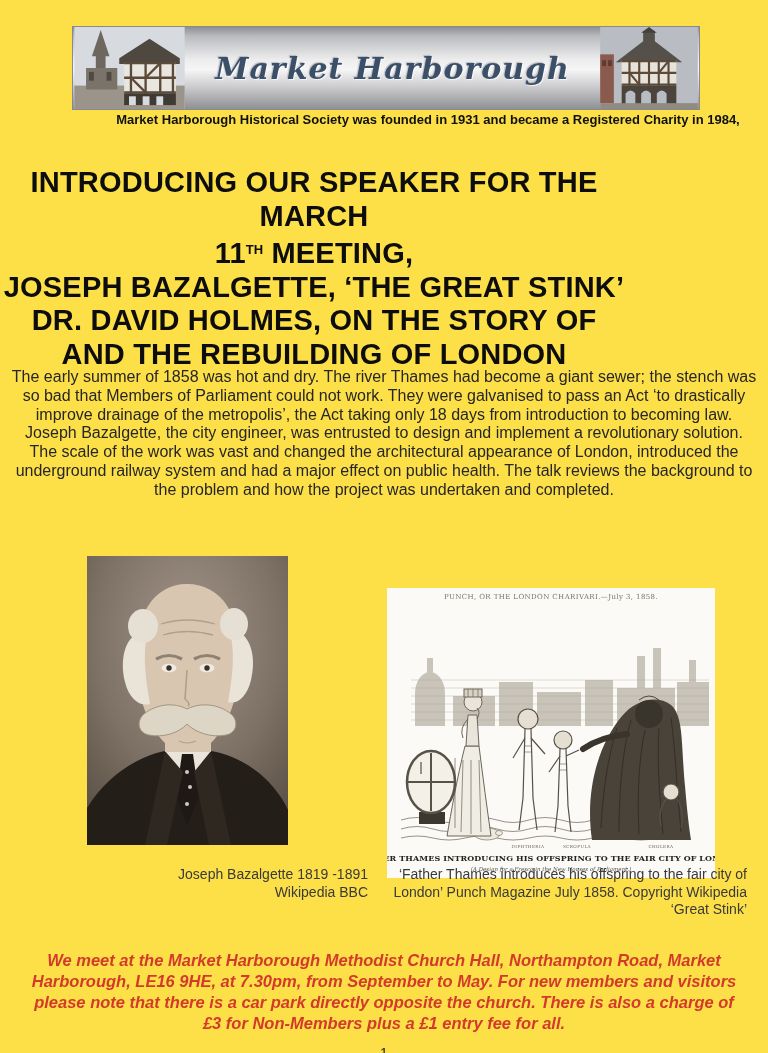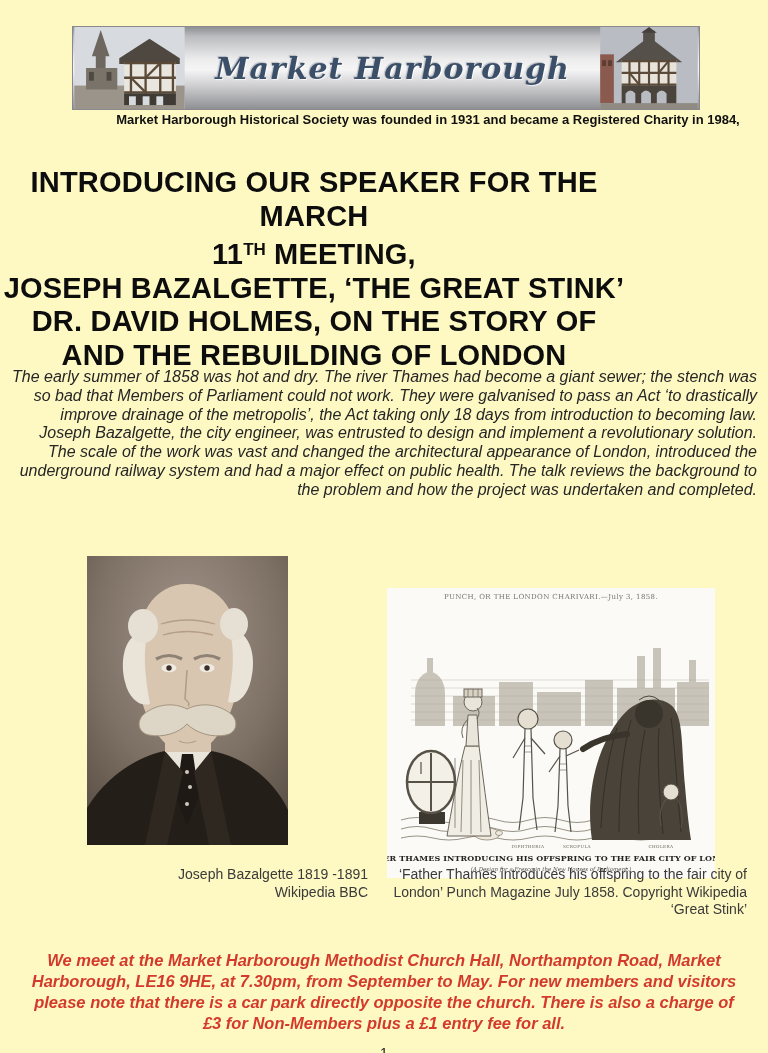--- a/index.html
+++ b/index.html
@@ -1,20 +1,20 @@
 <!DOCTYPE html>
 <html><head>
 <meta charset="utf-8">
 <style>
   html,body{margin:0;padding:0;background:#ffffff;}
   .page{
     position:relative;
     width:768px;height:1053px;
     margin:0 auto;
-    background:#fef9c3;
+    background:#fde047;
     overflow:hidden;
     font-family:"Liberation Sans",sans-serif;
     color:#101010;
   }
   
   .banner{
     position:absolute;left:72px;top:26px;width:628px;height:84px;
     display:flex;flex-direction:row;align-items:stretch;
     border:1px solid #8a8a8c;box-sizing:border-box;
     background:linear-gradient(to bottom,#8e9094 0%,#bcbdc0 12%,#ededee 40%,#f5f5f6 52%,#d2d2d5 70%,#8f9093 100%);
@@ -35,25 +35,25 @@
   .charity{
     position:absolute;left:0;top:112px;width:768px;
     text-align:center;font-size:13px;font-weight:bold;line-height:15.5px;color:#101010;padding-left:44px;
   }
   
   .heading{
     position:absolute;left:0;top:166px;width:628px;
     text-align:center;font-size:29px;font-weight:bold;line-height:33.5px;
     letter-spacing:0.2px;color:#0d0d0d;
   }
-  .heading sup{font-size:17px;vertical-align:9px;letter-spacing:0;}
+  .heading sup{font-size:13px;vertical-align:9px;letter-spacing:0;}
   
   .intro{
     position:absolute;left:11px;top:368px;width:746px;
-    text-align:right;font-size:16px;line-height:18.8px;color:#262626;font-style:italic;
+    text-align:center;font-size:16px;line-height:18.8px;color:#262626;
   }
   
   .portrait{position:absolute;left:87px;top:556px;width:201px;height:289px;}
   .portrait svg{display:block;width:100%;height:100%;}
   .cartoon{position:absolute;left:387px;top:588px;width:328px;height:290px;}
   .cartoon svg{display:block;width:100%;height:100%;}
   .caption-left{
     position:absolute;left:88px;top:866px;width:280px;
     font-size:14px;line-height:17.5px;color:#3a3a3a;text-align:right;
   }

